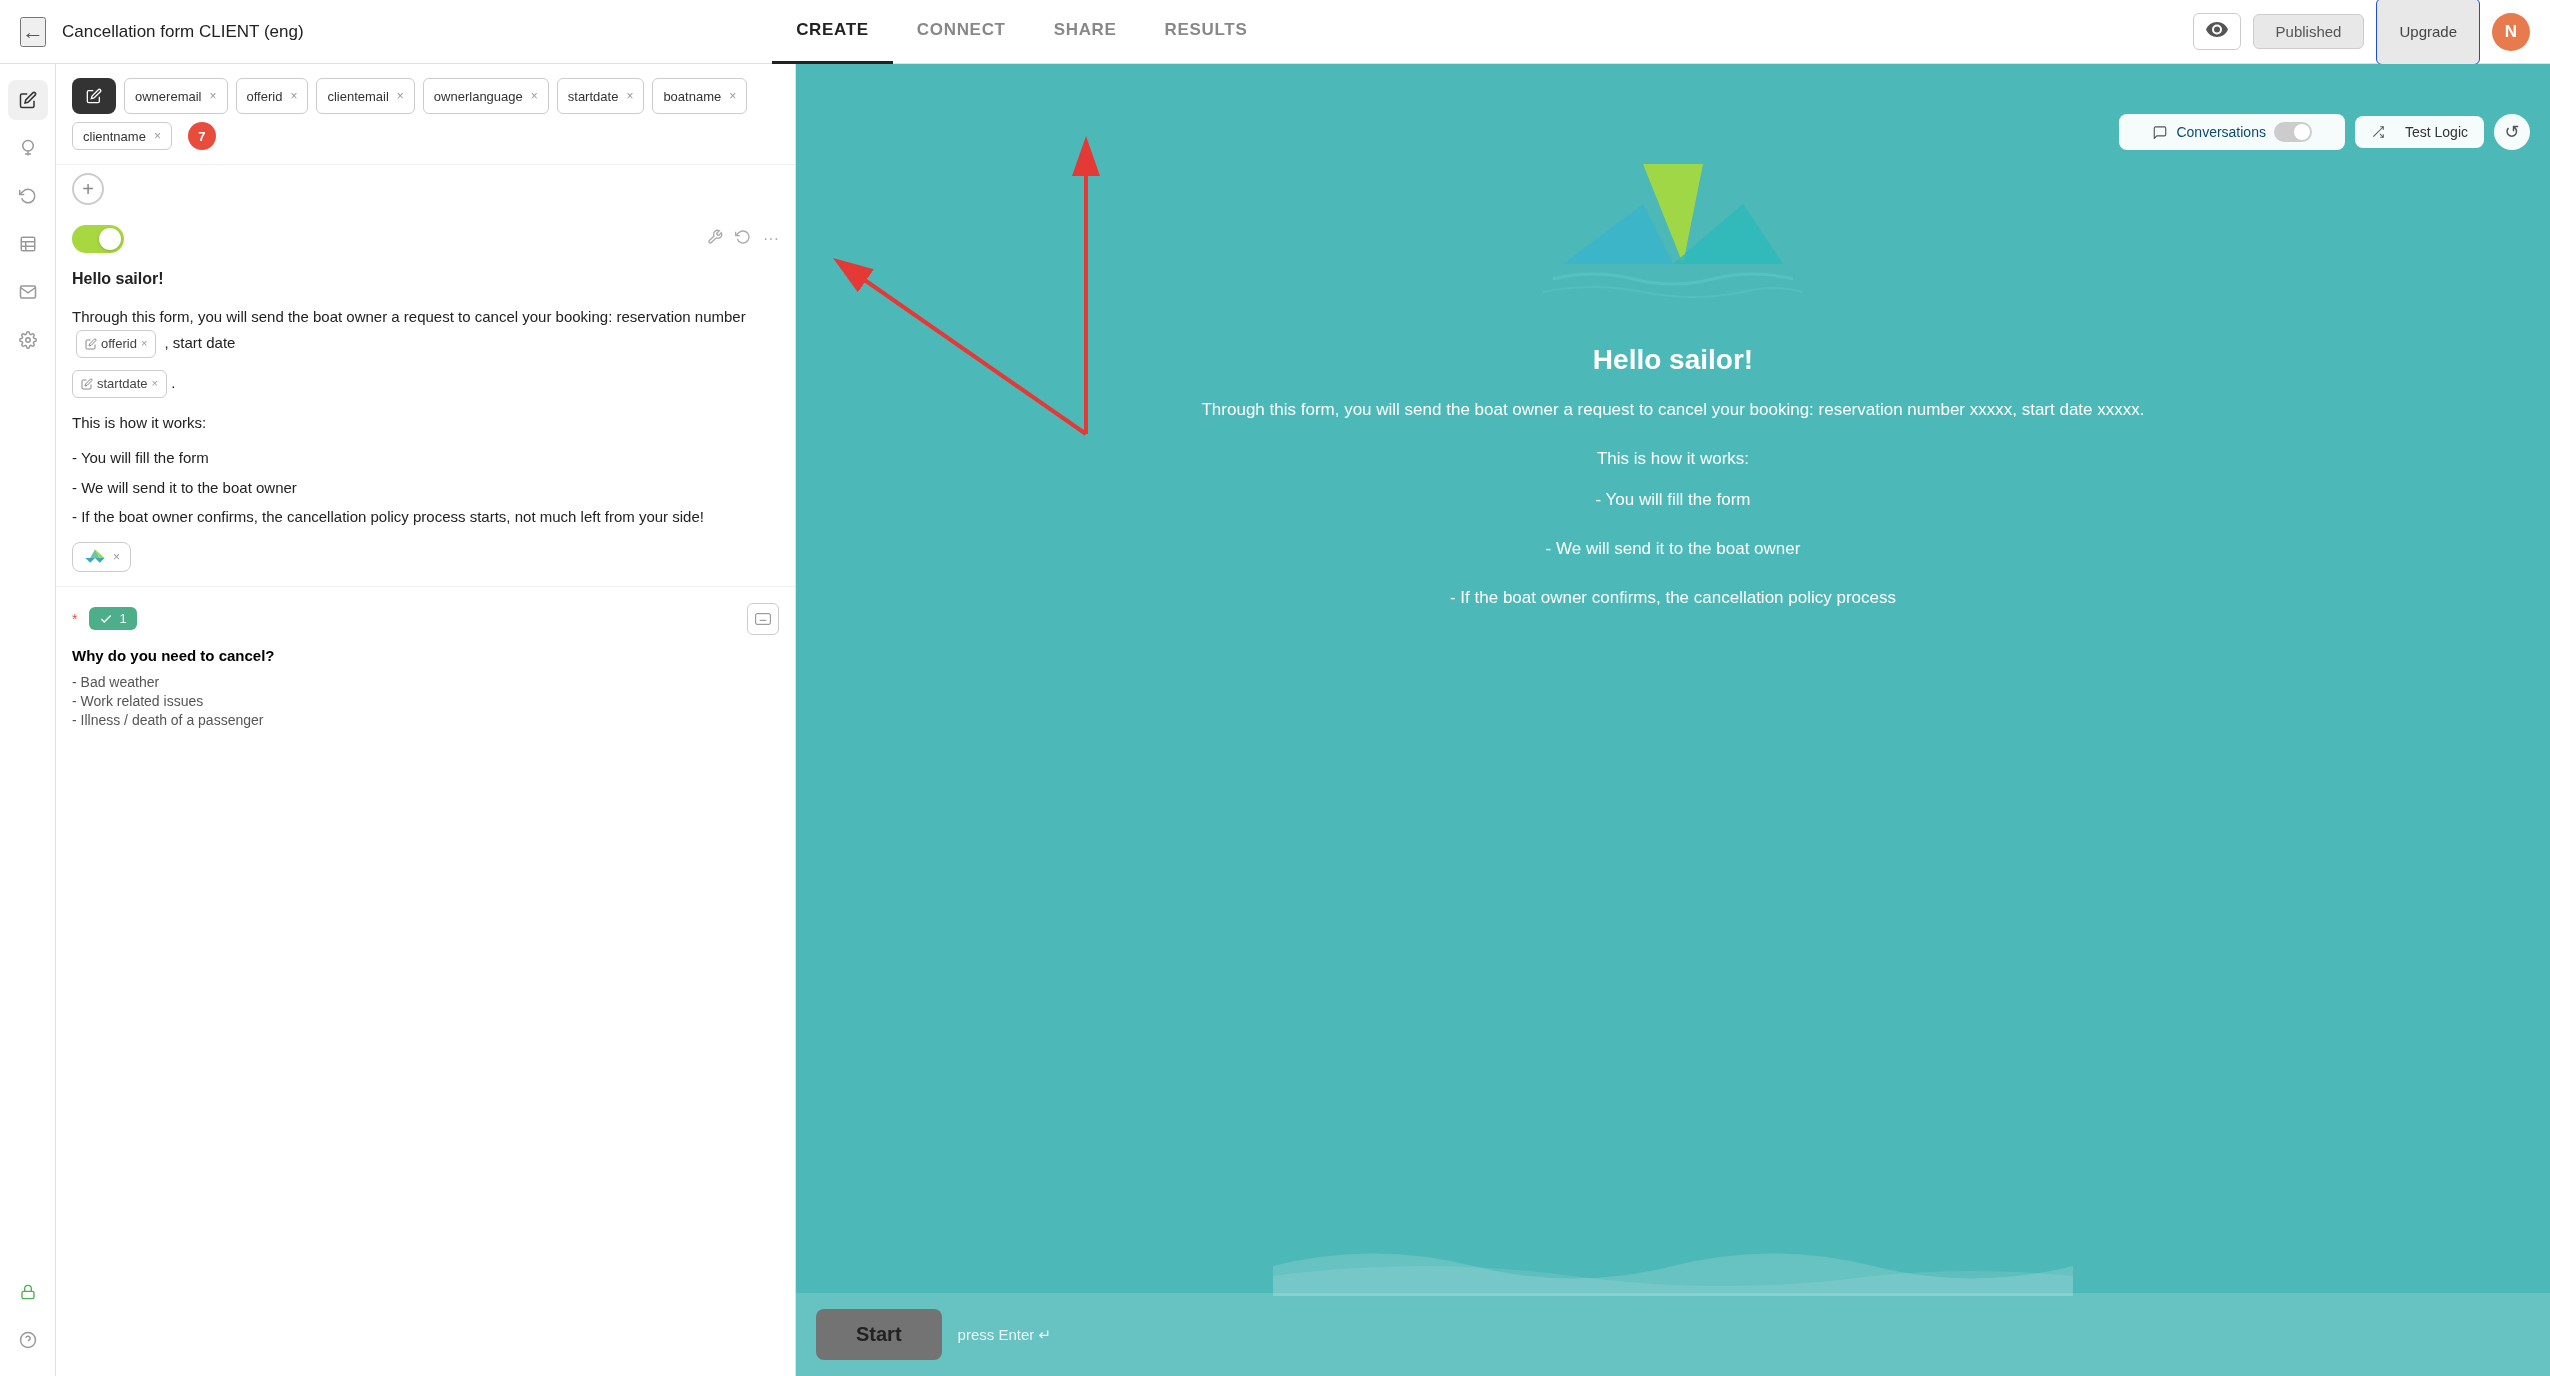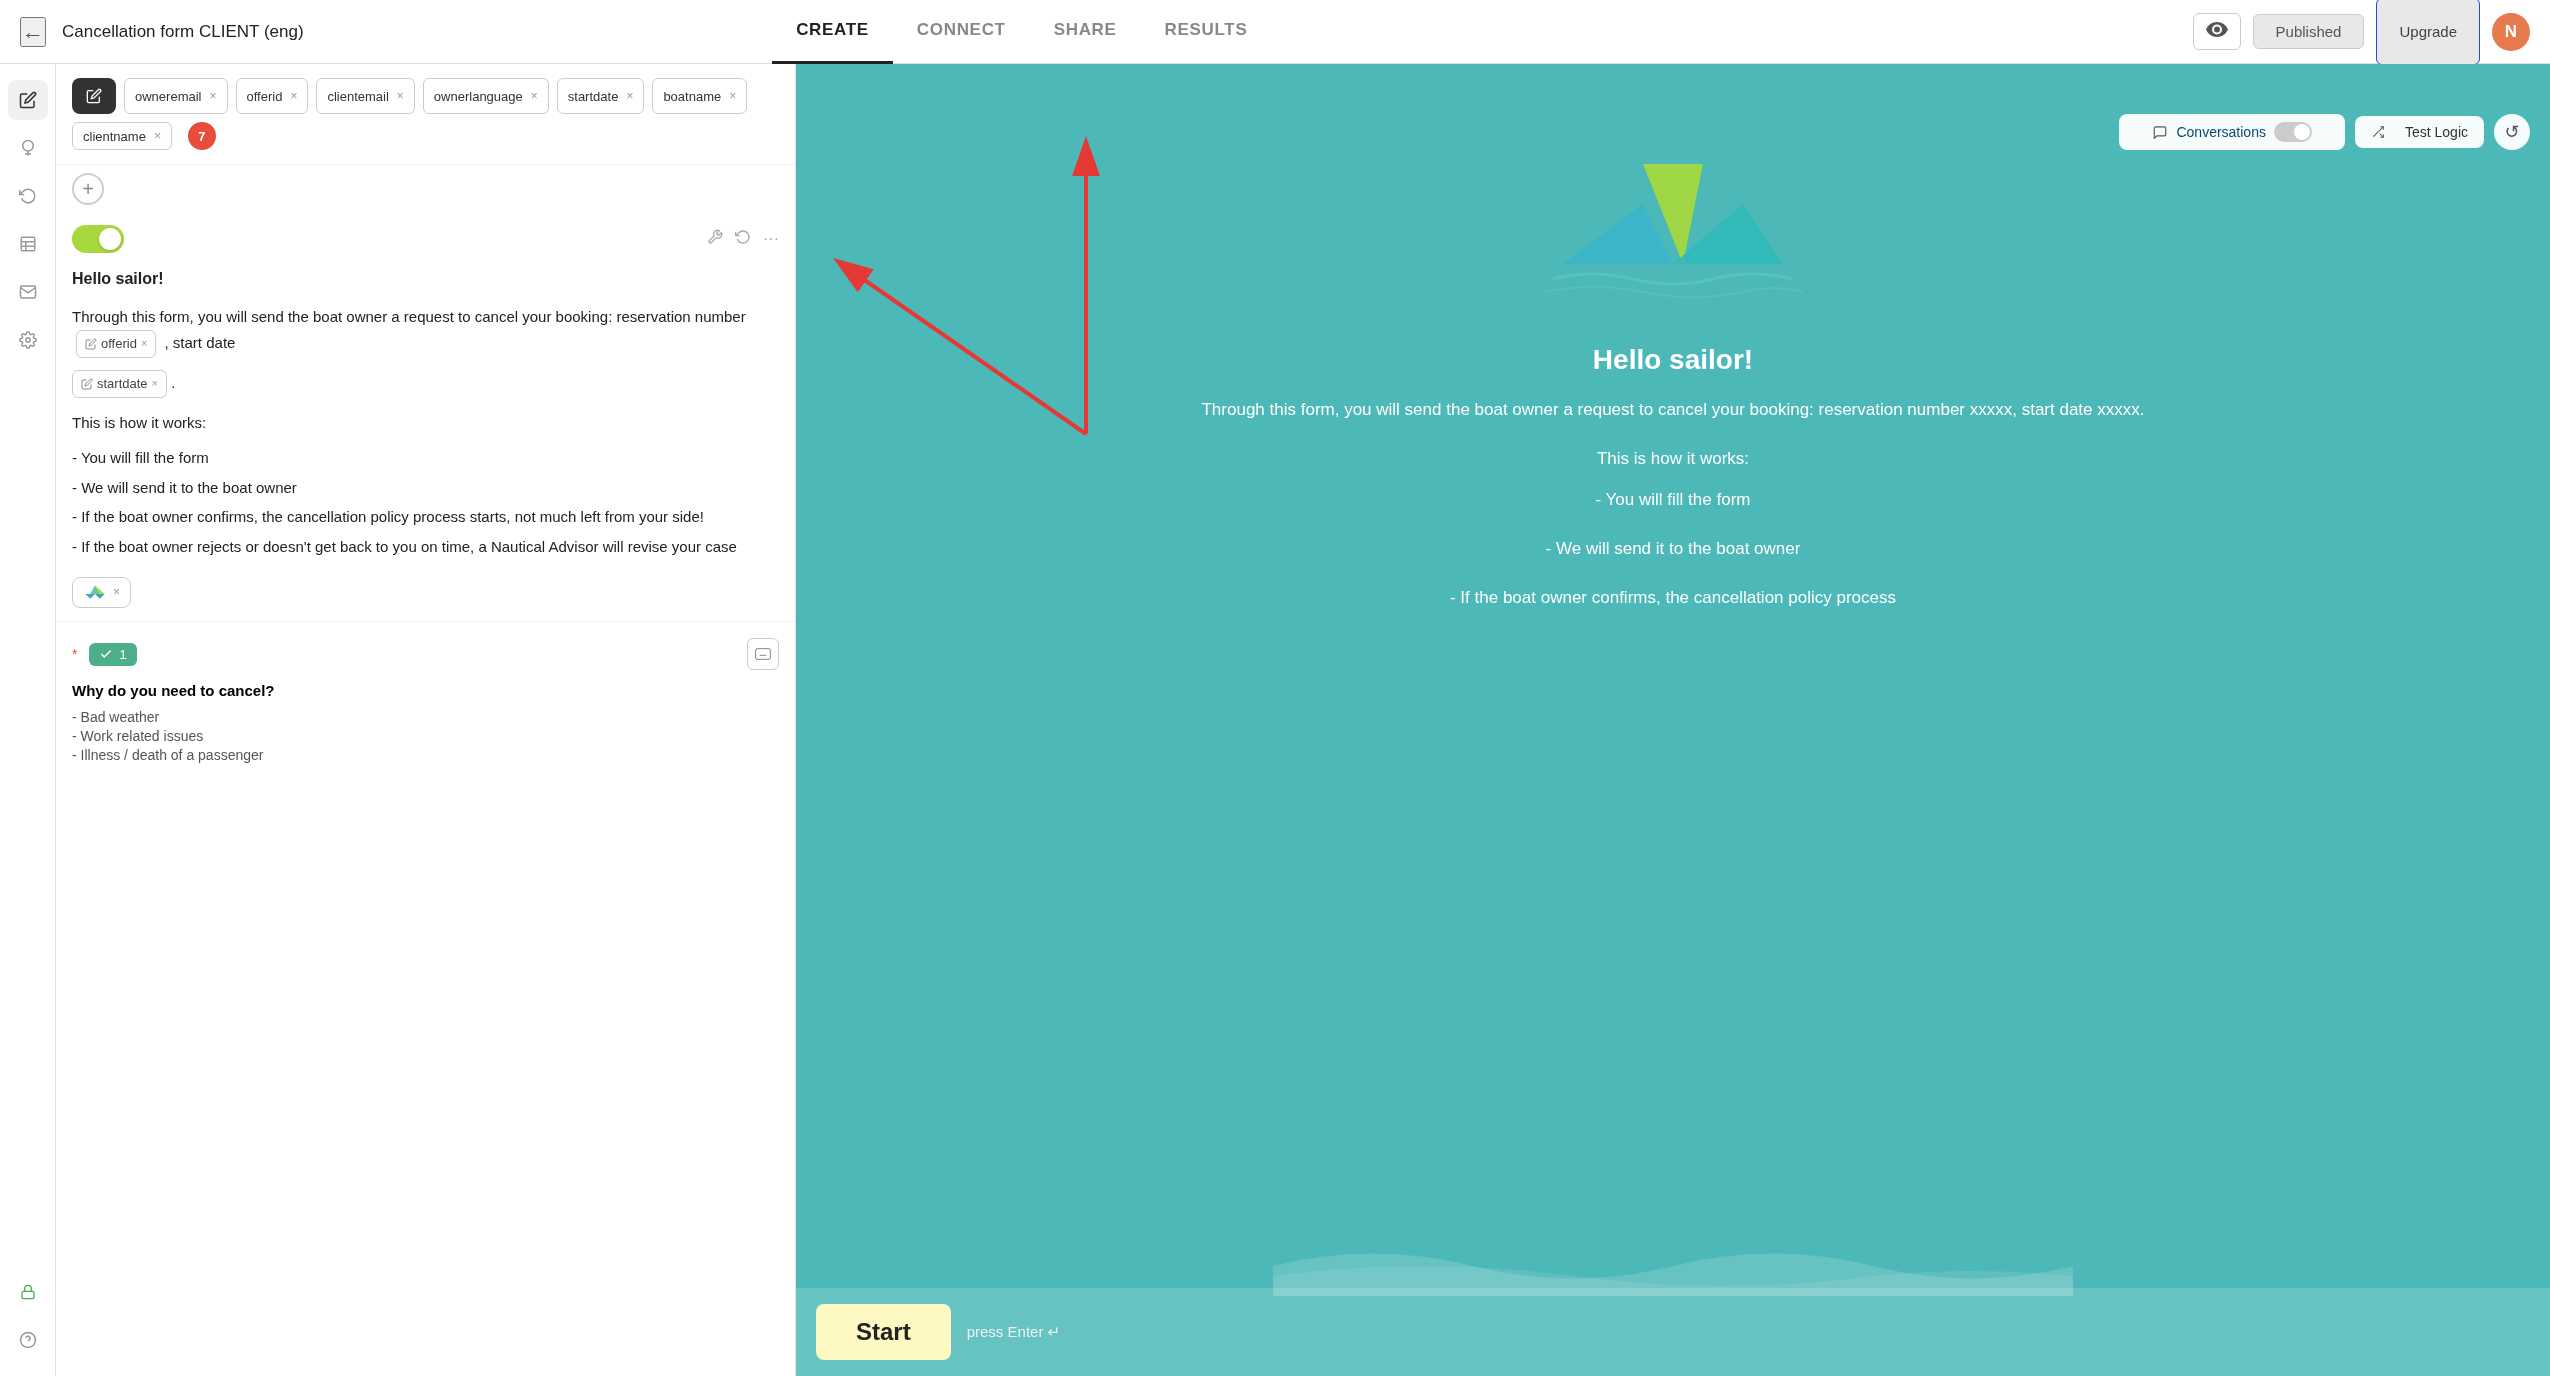--- a/index.html
+++ b/index.html
@@ -173,22 +173,22 @@
     .preview-text h1 { font-size: 28px; font-weight: 600; margin-bottom: 20px; }
     .preview-text p { font-size: 17px; line-height: 1.7; margin-bottom: 20px; }
 
     
     .start-bar {
       position: absolute; bottom: 0; left: 0; right: 0;
       background: rgba(255,255,255,0.15); padding: 16px 20px;
       display: flex; align-items: center; gap: 16px;
     }
     .start-btn {
-      background: #fef9c3; border: none; border-radius: 8px;
-      padding: 14px 40px; font-size: 24px; font-weight: 700;
+      background: #737373; border: none; border-radius: 8px;
+      padding: 14px 40px; font-size: 20px; font-weight: 700;
       color: #222; cursor: pointer;
     }
     .press-enter { color: rgba(255,255,255,0.85); font-size: 15px; }
 
     
     .wave-svg { position: absolute; bottom: 80px; left: 0; right: 0; }
 
     
     .editor-panel::-webkit-scrollbar { width: 6px; }
     .editor-panel::-webkit-scrollbar-track { background: #f5f5f5; }
@@ -365,21 +365,20 @@
               </svg>
             <span>startdate</span>
             <span class="x">×</span>
           </span>
           <span>.</span>
         </p>
         <p style="margin-bottom:10px;">This is how it works:</p>
         <p style="margin-bottom:4px;">- You will fill the form</p>
         <p style="margin-bottom:4px;">- We will send it to the boat owner</p>
         <p style="margin-bottom:4px;">- If the boat owner confirms, the cancellation policy process starts, not much left from your side!</p>
-        <p style="margin-bottom:10px;">- If the boat owner rejects or doesn't get back to you on time, a Nautical Advisor will revise your case</p>
         <div class="image-tag">
 
           <svg width="24" height="18" viewBox="0 0 50 36" fill="none">
             <polygon points="25,2 15,20 35,20" fill="#6dc5a0"></polygon>
             <polygon points="25,2 35,20 45,20" fill="#a3d84a"></polygon>
             <polygon points="5,20 25,20 15,30" fill="#3aa8c1"></polygon>
             <polygon points="45,20 25,20 35,30" fill="#3aa8c1"></polygon>
           </svg>
           <span class="x">×</span>
         </div>

